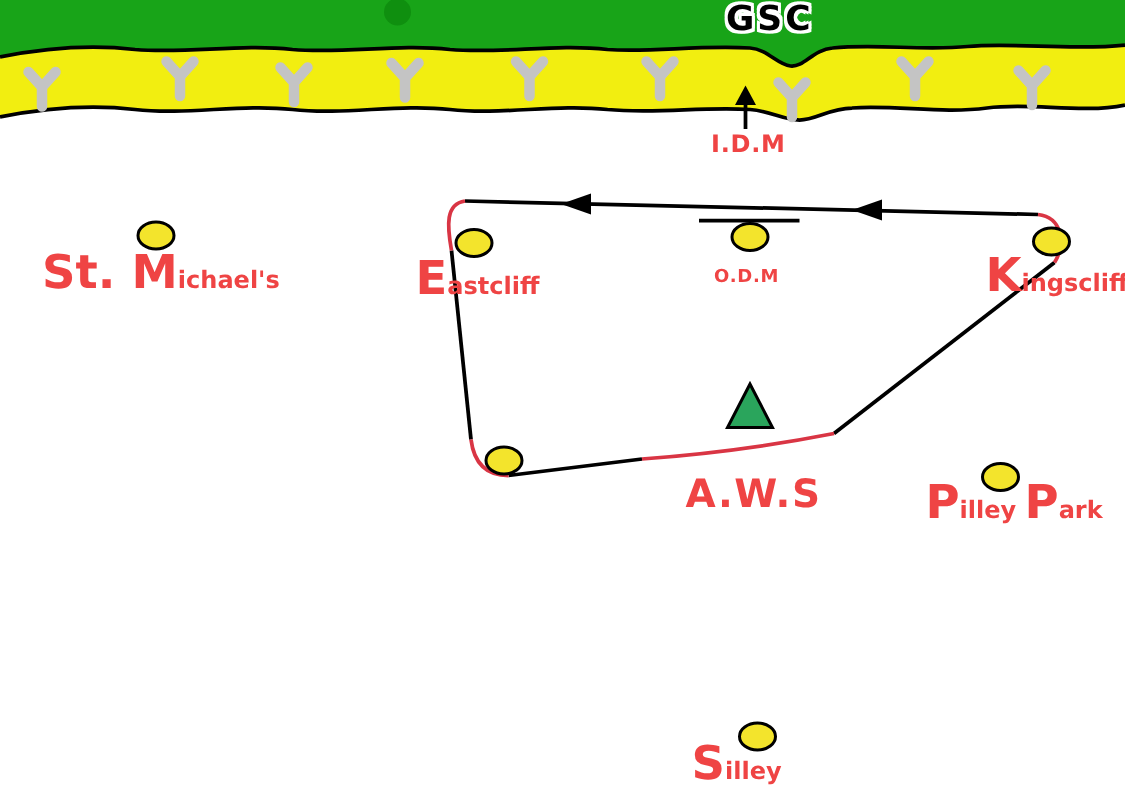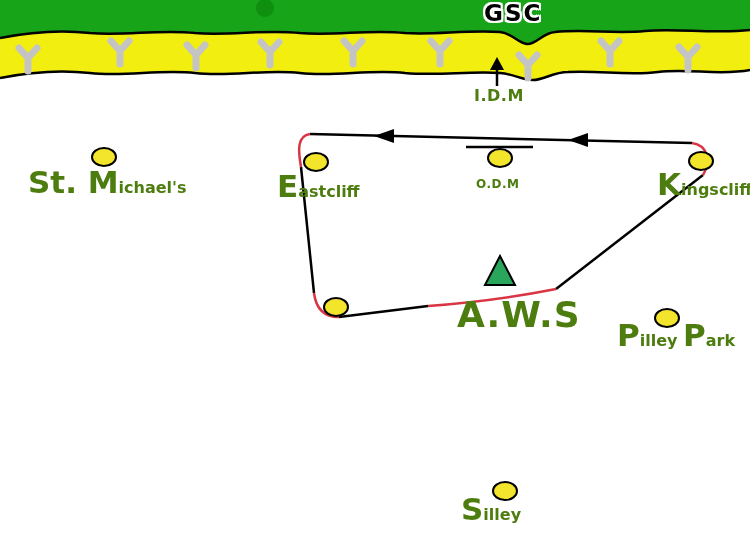--- a/index.html
+++ b/index.html
@@ -2,28 +2,28 @@
 <html><head>
 <meta charset="utf-8">
 <style>
   html,body{margin:0;padding:0;background:#fff;}
   #stage{
     position:relative;width:750px;height:533px;background:#ffffff;
     overflow:hidden;font-family:"DejaVu Sans",sans-serif;
   }
   #stage svg{position:absolute;left:0;top:0;z-index:1;}
   .label{
-    position:absolute;white-space:nowrap;color:#4d7c0f;font-weight:bold;
+    position:absolute;white-space:nowrap;color:#ef4444;font-weight:bold;
     line-height:1;z-index:2;
   }
   .big{font-size:31px;font-weight:bold;}
   .sm{font-size:16px;font-weight:bold;}
   .acr{font-size:12px;letter-spacing:0.5px;}
   .label-idm{font-size:16px;letter-spacing:0.5px;}
-  .label-aws{font-size:36px;letter-spacing:1px;}
+  .label-aws{font-size:26px;letter-spacing:1px;margin-top:20px;}
   .label-gsc{
     font-size:23px;letter-spacing:2px;color:#000;
     text-shadow:-2px -2px 0 #fff,2px -2px 0 #fff,-2px 2px 0 #fff,2px 2px 0 #fff,
                 -2px 0 0 #fff,2px 0 0 #fff,0 -2px 0 #fff,0 2px 0 #fff;
   }
 </style>
 </head>
 <body>
 
 <div id="stage">

